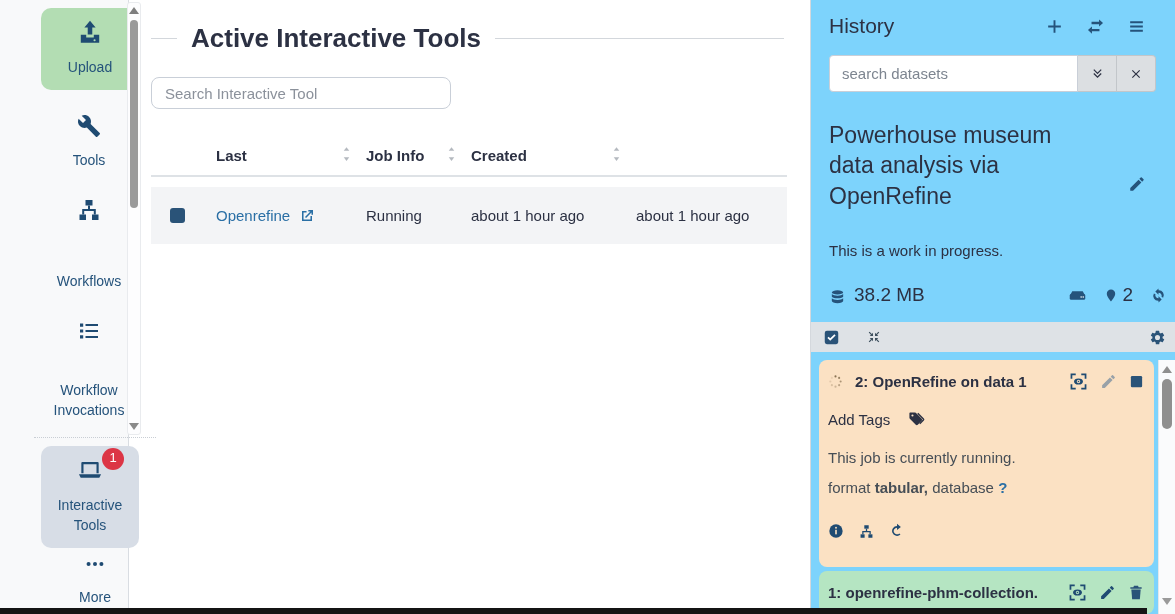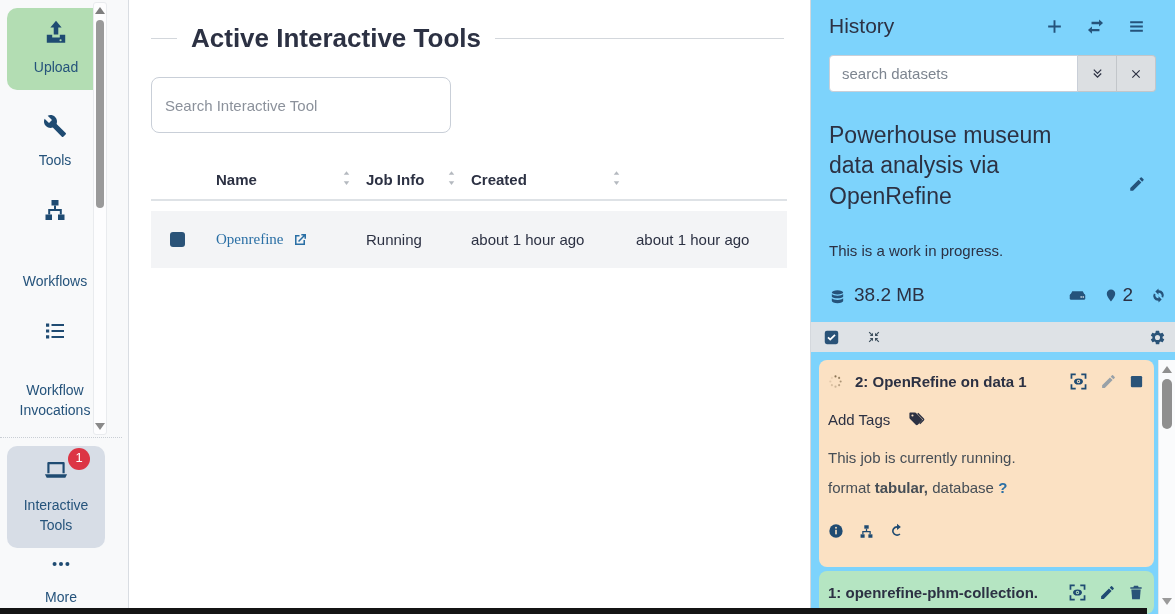--- a/index.html
+++ b/index.html
@@ -2,21 +2,21 @@
 <html><head>
 <meta charset="utf-8">
 <style>
   * { box-sizing: border-box; }
   html,body { margin:0; padding:0; width:1175px; height:614px; overflow:hidden;
               font-family:"Liberation Sans", sans-serif; background:#fff; color:#2c3143; }
   .app { position:relative; display:flex; width:1175px; height:614px; }
 
   
   .sidebar { width:129px; background:#f8f9fa; border-right:1px solid #d9dde2;
-             display:flex; flex-direction:column; position:relative; flex:none; }
+             display:flex; flex-direction:column; position:relative; flex:none;padding-left:34px; }
   .sidebar-top { height:437px; width:110px; position:relative; }
   .side-item { display:flex; flex-direction:column; align-items:center; gap:7px;
                color:#25537b; font-size:14px; text-align:center; line-height:1.45; cursor:pointer; }
   .side-item .ic { color:#1f4b72; }
   .tile { border-radius:10px; margin-left:7px; margin-right:5px; padding:11px 2px 12px; }
   .tile.upload { background:#b3ddb3; margin-top:8px; }
   .tile.itools { background:#d7dde6; margin-top:25px; position:relative; }
   .mt-tools { margin-top:24px; } .mt-wf { margin-top:28px;gap:44px; } .mt-inv { margin-top:27px;gap:32px; }
   .badge { position:absolute; top:2px; right:15px; width:22px; height:22px; border-radius:50%;
            background:#dc3545; color:#fff; font-size:13px; display:flex; align-items:center; justify-content:center; }
@@ -31,34 +31,34 @@
   .sidebar-bottom { margin-top:auto; border-top:1px dotted #c9ced4; padding-bottom:30px; width:122px; }
   .side-item.notif { margin-top:24px; }
   .side-item.more { margin-top:36px; }
 
   
   .main { flex:1; background:#fff; padding:14px 26px 0 22px; min-width:0; }
   .main-title-row { display:flex; align-items:center; gap:14px; margin-top:9px; }
   .line-l { width:26px; height:1px; background:#d3d7dc; flex:none; }
   .line-r { flex:1; height:1px; background:#d3d7dc; }
   .main-title { font-size:26px; font-weight:600; color:#2c3143; margin:0; white-space:nowrap; }
-  .main-search { margin-top:23px; width:300px; height:56px; border:1px solid #c9cfd8; border-radius:8px;
+  .main-search { margin-top:23px; width:300px; height:32px; border:1px solid #c9cfd8; border-radius:8px;
                  padding:12px 13px; font-size:15px; color:#0c4a6e; outline:none; font-family:inherit; }
   .main-search::placeholder { color:#8b919b; }
   .itable { margin-top:27px; width:636px; }
   .thead, .trow { display:grid; grid-template-columns:57px 150px 105px 165px 159px; align-items:center; }
   .thead { border-bottom:2px solid #dee2e6; }
   .th { display:flex; align-items:center; justify-content:space-between; font-weight:bold;
         font-size:15px; padding:10px 6px 10px 8px; color:#2c3143; }
   .sort { color:#b4b9bf; flex:none; cursor:pointer; }
   .trow { background:#f3f4f6; height:57px; margin-top:10px; font-size:15px; }
   .cell { padding:0 6px 0 8px; }
   .chk { width:15px; height:15px; border-radius:3px; background:#2a5378; margin-left:11px; cursor:pointer; }
   .tool-link { color:#2a6fa5; text-decoration:none; cursor:pointer; }
-  .name-cell { display:flex; align-items:center; gap:9px;font-family:Liberation Serif, serif; }
+  .name-cell { display:flex; align-items:center; gap:9px; }
   .ext-ic { color:#2a6fa5; cursor:pointer; display:flex; }
 
   
   .history { width:365px; flex:none; border-left:1px solid #d4d8dd; background:#7dd3fc;
              display:flex; flex-direction:column; position:relative; }
   .h-head { padding:14px 8px 0 18px; }
   .h-title-row { display:flex; align-items:center; padding-right:21px; }
   .h-title { font-size:21px; font-weight:500; margin:0; color:#2c3143; }
   .h-head-icons { margin-left:auto; display:flex; gap:21px; align-items:center; color:#25537b; }
   .icon-btn { cursor:pointer; display:flex; align-items:center; background:none; border:none; padding:0; color:inherit; }
@@ -205,21 +205,21 @@
       <h1 class="main-title">Active Interactive Tools</h1>
       <span class="line-r"></span>
     </div>
 
     <input class="main-search" type="text" placeholder="Search Interactive Tool" style="">
 
     <div class="itable">
       <div class="thead">
         <div class="th"></div>
         <div class="th">
-            <span>Name</span>
+            <span>Last</span>
           <span class="sort"><svg width="11" height="16" viewBox="0 0 24 34" fill="currentColor">
                 <path d="M12 2l6 8H6z"></path>
                 <path d="M12 32l-6-8h12z"></path>
               </svg></span>
           </div>
         <div class="th">
             <span>Job Info</span>
           <span class="sort"><svg width="11" height="16" viewBox="0 0 24 34" fill="currentColor">
                 <path d="M12 2l6 8H6z"></path>
                 <path d="M12 32l-6-8h12z"></path>

